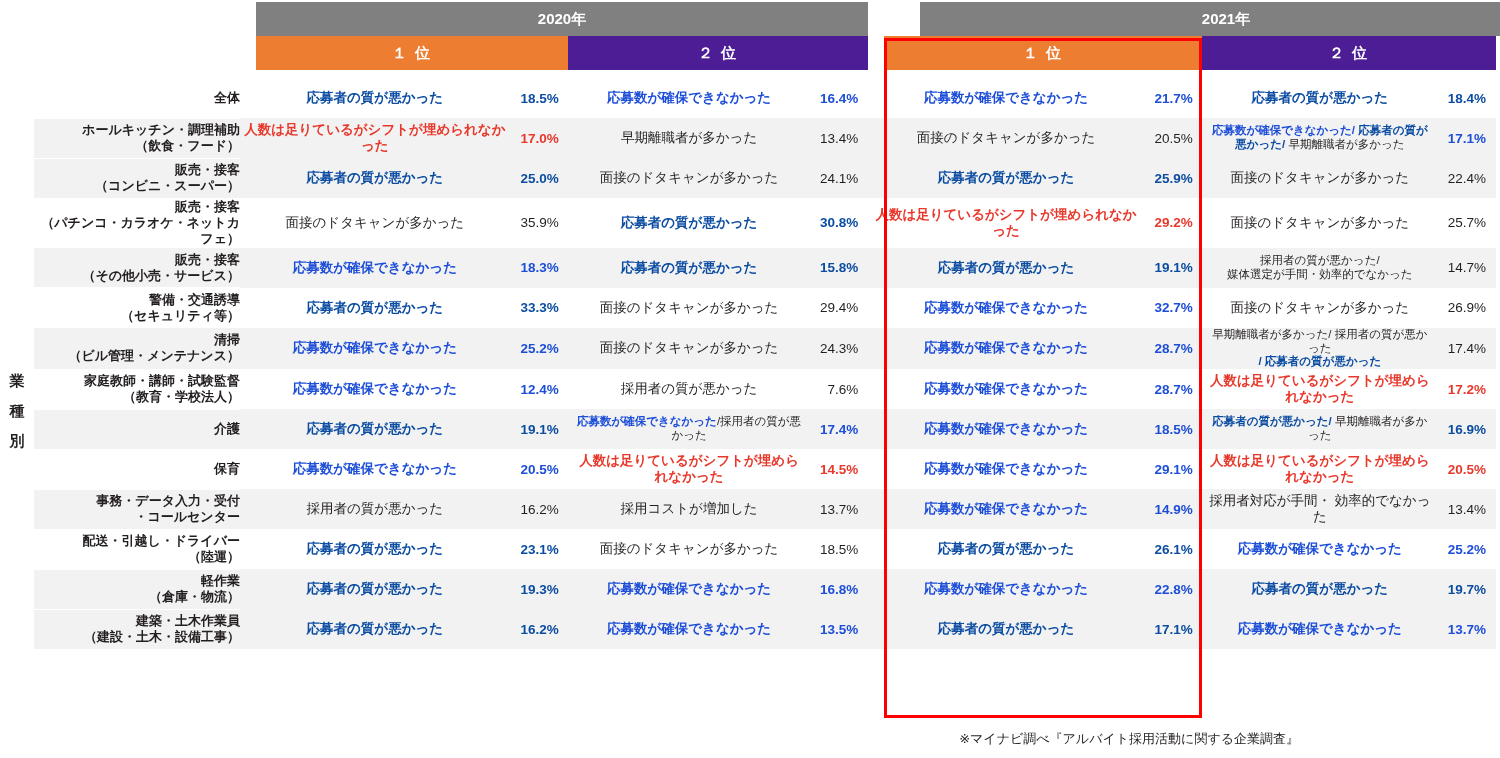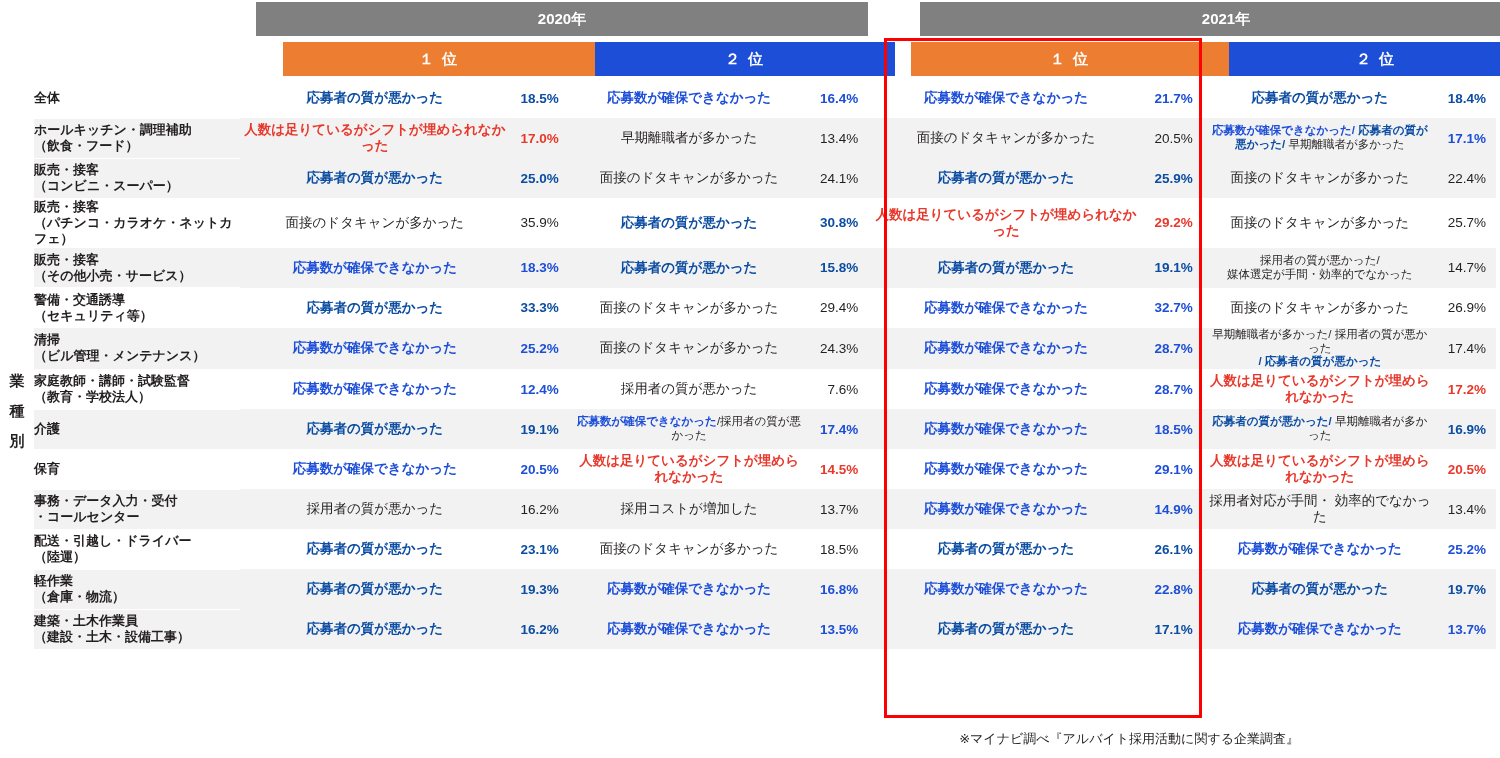--- a/index.html
+++ b/index.html
@@ -11,42 +11,42 @@
     overflow:hidden;
   }
   .wrap{position:relative;width:1313px;height:758px;}
 
   
   .grp{position:absolute;top:2px;height:34px;background:#808080;color:#fff;
        display:flex;align-items:center;justify-content:center;font-size:15px;font-weight:bold;}
   #grp2020{left:256px;width:612px;}
   #grp2021{left:920px;width:612px;}
 
-  .sub{position:absolute;top:42px;height:34px;display:flex;align-items:center;justify-content:center;
-       font-size:15px;font-weight:bold;color:#fff;letter-spacing:2px;margin-left:27px;}
+  .sub{position:absolute;top:36px;height:34px;display:flex;align-items:center;justify-content:center;
+       font-size:15px;font-weight:bold;color:#fff;letter-spacing:2px;}
   .sub.first{background:#ED7D31;}
-  .sub.second{background:#1d4ed8;}
+  .sub.second{background:#4c1d95;}
   #s2020a{left:256px;width:312px;}
   #s2020b{left:568px;width:300px;}
   #s2021a{left:884px;width:318px;}
   #s2021b{left:1202px;width:294px;}
 
   
   .sidelabel{position:absolute;left:6px;width:22px;text-align:center;font-size:15px;font-weight:bold;}
   #sl1{top:372px;}
   #sl2{top:402px;}
   #sl3{top:432px;}
 
   
   table{position:absolute;left:34px;top:78px;border-collapse:collapse;width:1462px;}
   tr{height:40px;}
   tr.alt td{background:#f2f2f2;}
   td{padding:0;vertical-align:middle;font-size:13.5px;}
 
-  td.rowlabel{width:222px;text-align:left;font-weight:bold;font-size:13px;line-height:1.25;
+  td.rowlabel{width:222px;text-align:right;font-weight:bold;font-size:13px;line-height:1.25;
               border-bottom:1px solid #ffffff;}
   td.txt{text-align:center;line-height:1.2;padding:0 4px;}
   td.pct{text-align:right;padding-right:10px;font-size:13.5px;white-space:nowrap;}
 
   
   .c1{width:284px;} .c1p{width:50px;}
   .c2{width:252px;} .c2p{width:50px;}
   .c3{width:290px;} .c3p{width:50px;}
   .c4{width:244px;} .c4p{width:50px;}
 

